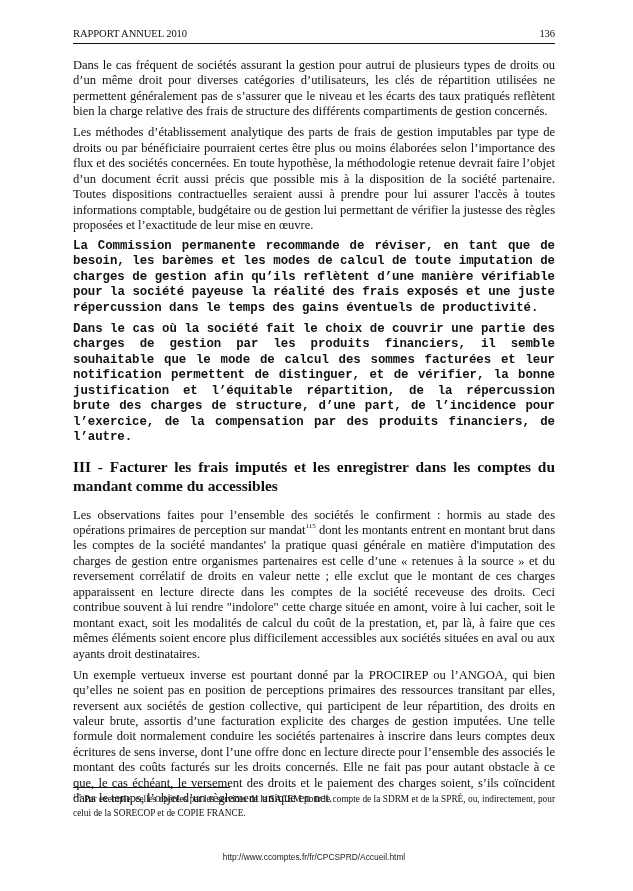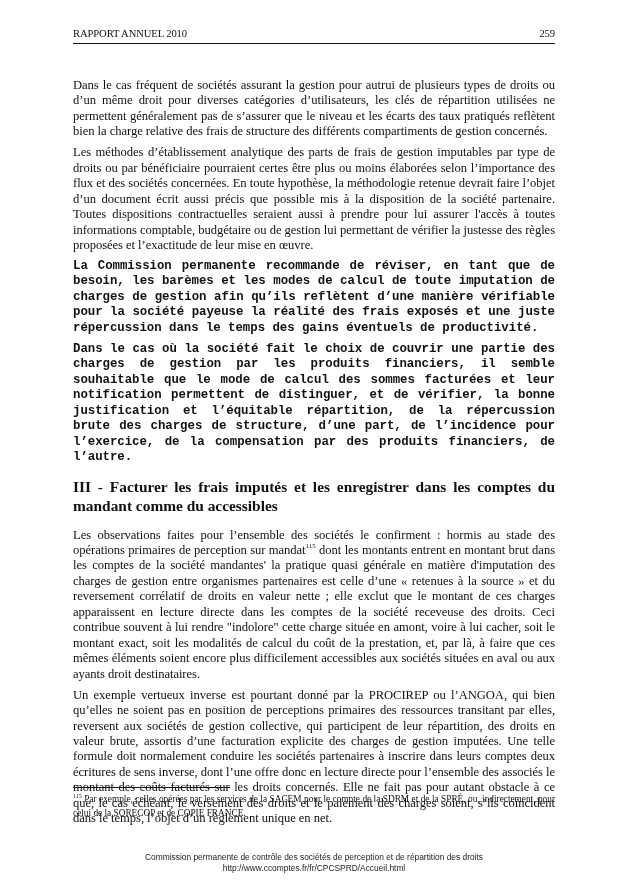--- a/index.html
+++ b/index.html
@@ -33,21 +33,20 @@
       letter-spacing: -0.1px;
     }
     .running-header .title { position: absolute; left: 0; top: 0; }
     .running-header .page-num { position: absolute; right: 0; top: 0; }
 
     .body {
       position: absolute;
       left: 73px;
       top: 58px;
       width: 482px;
-      margin-top: 20px;
     }
     .para {
       margin: 0 0 5.5px 0;
       font-size: 12.6px;
       line-height: 15.45px;
       text-align: justify;
       letter-spacing: -0.05px;
     }
     .para.bold {
       font-weight: bold;
@@ -107,37 +106,36 @@
     }
     .page-footer div { white-space: nowrap; }
   </style>
 </head>
 <body>
 
 <div class="page">
 
   <div class="running-header">
     <span class="title">RAPPORT ANNUEL 2010</span>
-    <span class="page-num">259</span>
+    <span class="page-num">136</span>
   </div>
 
   <div class="body">
     <p class="para">Dans le cas fréquent de sociétés assurant la gestion pour autrui de plusieurs types de droits ou d’un même droit pour diverses catégories d’utilisateurs, les clés de répartition utilisées ne permettent généralement pas de s’assurer que le niveau et les écarts des taux pratiqués reflètent bien la charge relative des frais de structure des différents compartiments de gestion concernés.</p>
     <p class="para">Les méthodes d’établissement analytique des parts de frais de gestion imputables par type de droits ou par bénéficiaire pourraient certes être plus ou moins élaborées selon l’importance des flux et des sociétés concernées. En toute hypothèse, la méthodologie retenue devrait faire l’objet d’un document écrit aussi précis que possible mis à la disposition de la société partenaire. Toutes dispositions contractuelles seraient aussi à prendre pour lui assurer l'accès à toutes informations comptable, budgétaire ou de gestion lui permettant de vérifier la justesse des règles proposées et l’exactitude de leur mise en œuvre.</p>
     <p class="para bold">La Commission permanente recommande de réviser, en tant que de besoin, les barèmes et les modes de calcul de toute imputation de charges de gestion afin qu’ils reflètent d’une manière vérifiable pour la société payeuse la réalité des frais exposés et une juste répercussion dans le temps des gains éventuels de productivité.</p>
     <p class="para bold">Dans le cas où la société fait le choix de couvrir une partie des charges de gestion par les produits financiers, il semble souhaitable que le mode de calcul des sommes facturées et leur notification  permettent de distinguer, et de vérifier, la bonne justification et l’équitable répartition, de la répercussion brute des charges de structure, d’une part, de l’incidence pour l’exercice, de la compensation par des produits financiers, de l’autre.</p>
 
     <h2 class="section-heading">III - Facturer les frais imputés et les enregistrer dans les comptes du mandant comme du accessibles</h2>
 
     <p class="para"><span>Les observations faites pour l’ensemble des sociétés le confirment : hormis au stade des opérations primaires de perception sur mandat</span><sup class="fn-ref">115</sup><span> dont les montants entrent en montant brut dans les comptes de la société mandantes' la pratique quasi générale en matière d'imputation des charges de gestion entre organismes partenaires est celle d’une « retenues à la source » et du reversement corrélatif de droits en valeur nette ; elle exclut que le montant de ces charges apparaissent en lecture directe dans les comptes de la société receveuse des droits. Ceci contribue souvent à lui rendre "indolore" cette charge située en amont, voire à lui cacher, soit le montant exact, soit les modalités de calcul du coût de la prestation, et, par là, à faire que ces mêmes éléments soient encore plus difficilement accessibles aux sociétés situées en aval ou aux ayants droit destinataires.</span></p>
 
     <p class="para">Un exemple vertueux inverse est pourtant donné par la PROCIREP ou l’ANGOA, qui bien qu’elles ne soient pas en position de perceptions primaires des ressources transitant par elles, reversent aux sociétés de gestion collective, qui participent de leur répartition, des droits en valeur brute, assortis d’une facturation explicite des charges de gestion imputées. Une telle formule doit normalement conduire les sociétés partenaires à inscrire dans leurs comptes deux écritures de sens inverse, dont l’une offre donc en lecture directe pour l’ensemble des associés le montant des coûts facturés sur les droits concernés. Elle ne fait pas pour autant obstacle à ce que, le cas échéant, le versement des droits et le paiement des charges soient, s’ils coïncident dans le temps, l’objet d’un règlement unique en net.</p>
   </div>
 
   <div class="footnote-rule"></div>
   <div class="footnote"><sup>115</sup><span> Par exemple, celles opérées par les services de la SACEM pour le compte de la SDRM et de la SPRÉ, ou, indirectement, pour celui de la SORECOP et de COPIE FRANCE.</span></div>
 
   <div class="page-footer">
-    <div>Commission permanente de contrôle des sociétés de perception et de répartition des droits</div>
     <div>http://www.ccomptes.fr/fr/CPCSPRD/Accueil.html</div>
   </div>
 
 </div>
 
 </body></html>

